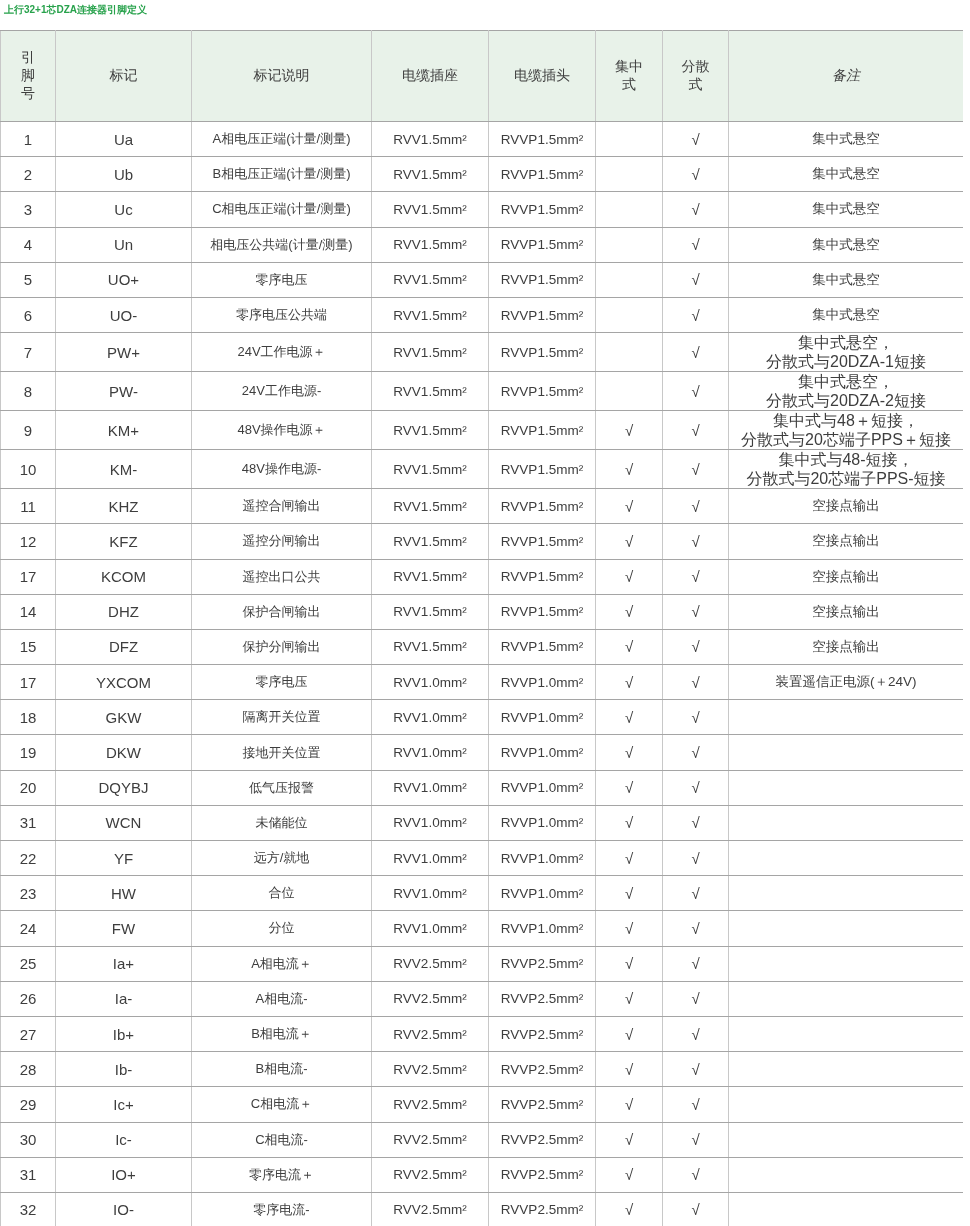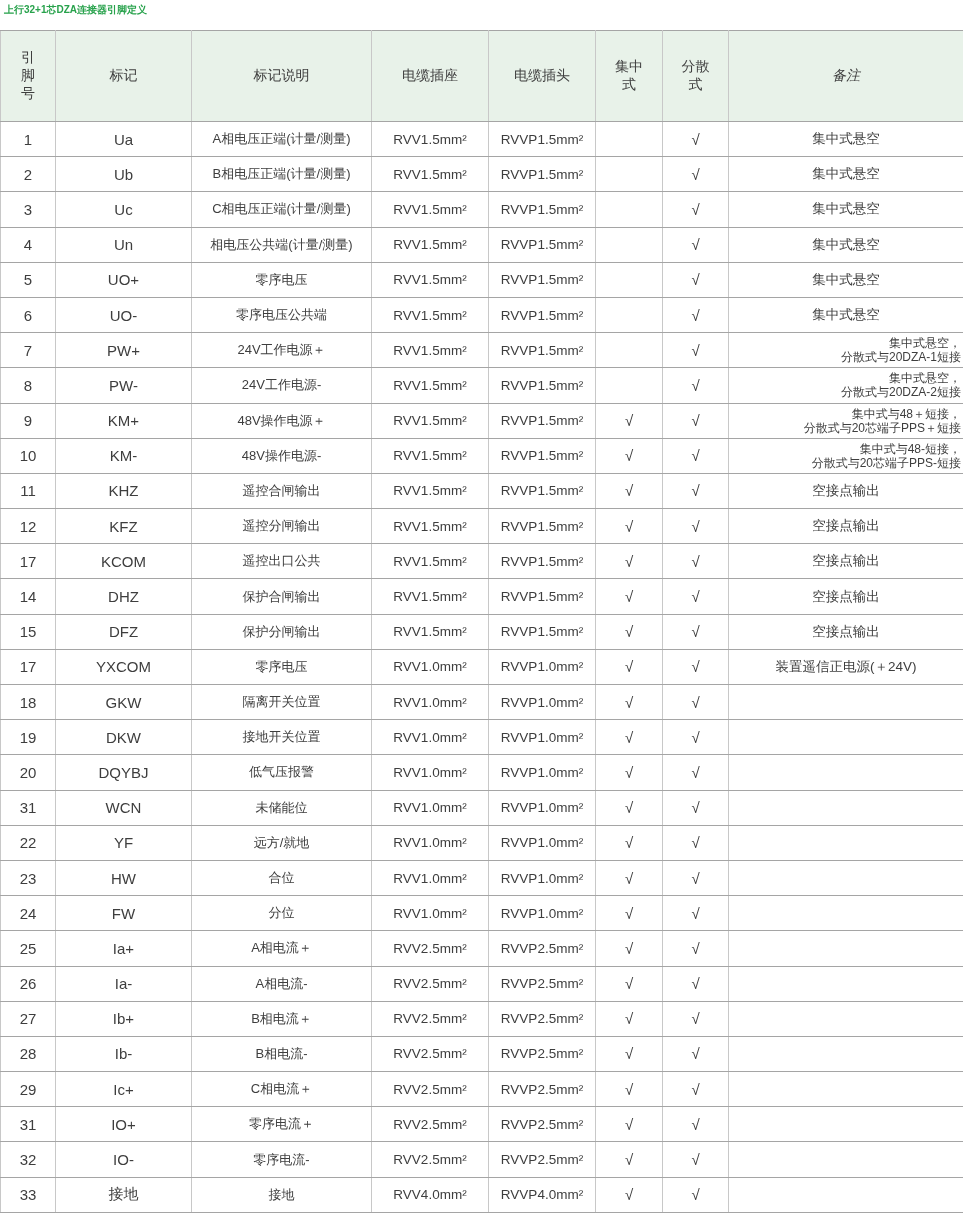--- a/index.html
+++ b/index.html
@@ -37,21 +37,21 @@
     font-size:14px;color:var(--text);overflow:hidden;white-space:nowrap;
   }
   td:last-child{border-right:none;}
   td.c-pin{font-size:15px;}
   td.c-mark{font-size:15px;}
   td.c-desc{font-size:13px;}
   td.c-spec{font-size:13.5px;}
   td.c-check{font-size:15px;}
   td.c-remark{font-size:13.5px;}
   td.c-remark.two-line{
-    font-size:12px;line-height:14px;white-space:pre-line;text-align:right;
+    font-size:16px;line-height:19px;white-space:pre-line;
   }
 </style>
 </head>
 <body>
 
 <div class="page">
   <h1 class="title">上行32+1芯DZA连接器引脚定义</h1>
   <table class="pins">
     <colgroup>
       <col style="width:55px">
@@ -354,20 +354,30 @@
           <td class="c-pin">29</td>
           <td class="c-mark">Ic+</td>
           <td class="c-desc">C相电流＋</td>
           <td class="c-spec">RVV2.5mm²</td>
           <td class="c-spec">RVVP2.5mm²</td>
           <td class="c-check">√</td>
           <td class="c-check">√</td>
           <td class="c-remark"></td>
         </tr>
         <tr>
+          <td class="c-pin">30</td>
+          <td class="c-mark">Ic-</td>
+          <td class="c-desc">C相电流-</td>
+          <td class="c-spec">RVV2.5mm²</td>
+          <td class="c-spec">RVVP2.5mm²</td>
+          <td class="c-check">√</td>
+          <td class="c-check">√</td>
+          <td class="c-remark"></td>
+        </tr>
+        <tr>
           <td class="c-pin">31</td>
           <td class="c-mark">IO+</td>
           <td class="c-desc">零序电流＋</td>
           <td class="c-spec">RVV2.5mm²</td>
           <td class="c-spec">RVVP2.5mm²</td>
           <td class="c-check">√</td>
           <td class="c-check">√</td>
           <td class="c-remark"></td>
         </tr>
         <tr>

